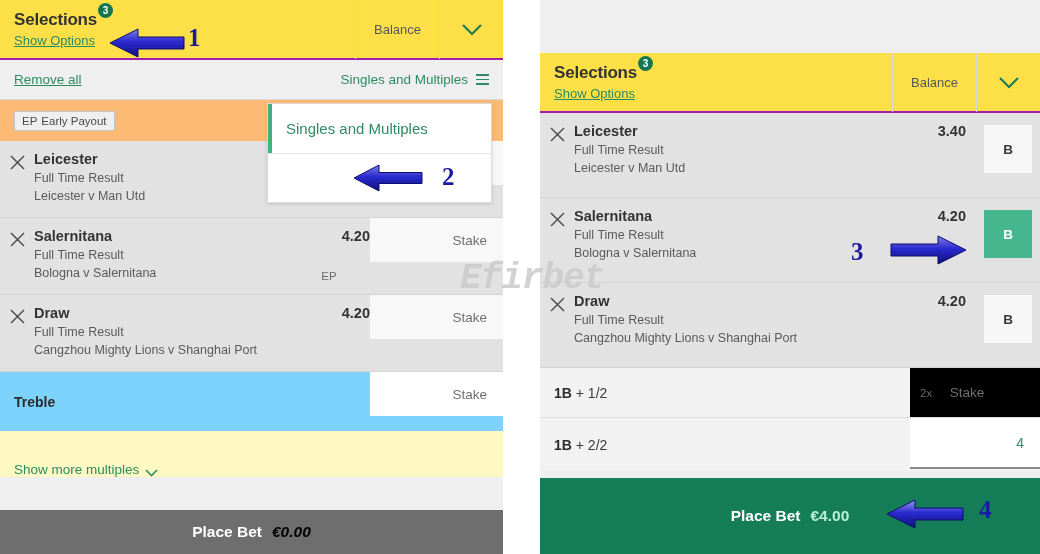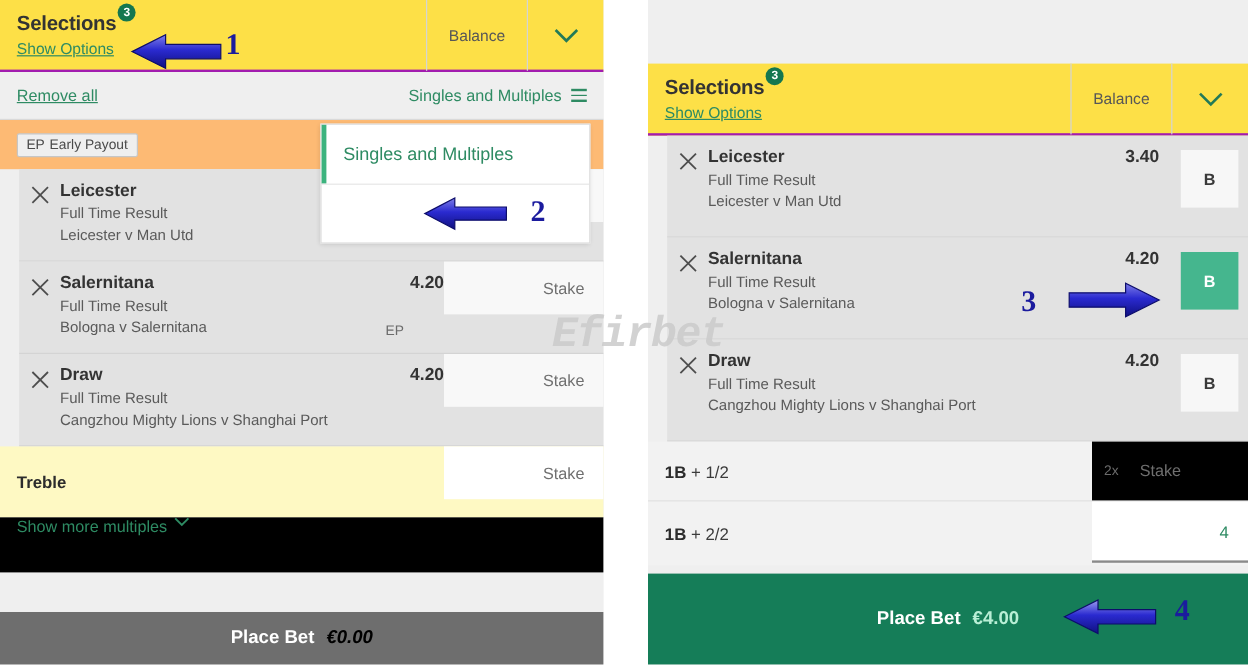--- a/index.html
+++ b/index.html
@@ -64,21 +64,21 @@
   .chip {
     border: 1px solid #c6c6c6; background: #efefef;
     font-size: 11.5px; color: #4a4a4a;
     padding: 3px 7px; border-radius: 2px; white-space: nowrap;
   }
   .chip .ep-tag { font-weight: normal; margin-right: 4px; }
 
   
   .sel-row {
     position: relative; display: flex;
-    background: #e2e2e2; border-bottom: 1px solid #d4d4d4; margin-left: 16px;
+    background: #e2e2e2; border-bottom: 1px solid #d4d4d4;
   }
   .sel-close {
     width: 34px; display: flex; align-items: flex-start; justify-content: center;
     padding-top: 14px; color: #4d4d4d;
   }
   .sel-body { flex: 1; padding: 10px 0 10px 0; }
   .sel-name { font-size: 14.5px; font-weight: bold; color: #333333; }
   .sel-market { font-size: 12.5px; color: #5a5a5a; margin-top: 4px; }
   .sel-event { font-size: 12.5px; color: #5a5a5a; margin-top: 4px; }
   .sel-odds {
@@ -116,22 +116,22 @@
   .mult-stake {
     background: #ffffff; display: flex; align-items: center;
     justify-content: flex-end; padding-right: 16px;
     font-size: 13.5px; color: #6f6f6f;
   }
   .mult-stake.grey { background: #000000; justify-content: center; }
   .mult-stake .multiplier { position: absolute; font-size: 11.5px; color: #6b6b6b; }
   .stake-value-green { color: #2e8b63; font-size: 14px; }
 
   .show-more {
-    display: flex; align-items: flex-start; gap: 6px;
-    padding-left: 14px; background: #000000;
+    display: flex; align-items: flex-end; gap: 6px;
+    padding-left: 14px; background: #fef9c3;
     font-size: 13.5px; color: #2e8b63;
   }
 
   .place-bet {
     display: flex; align-items: center; justify-content: center; gap: 10px;
     font-size: 15.5px; font-weight: bold; color: #ffffff;
   }
   .place-bet.disabled { background: #6e6e6e; }
   .place-bet.active { background: #157d58; }
   .place-bet .amt { color: #ffffff; font-weight: bold; }
@@ -267,21 +267,21 @@
         <div class="sel-event">Cangzhou Mighty Lions v Shanghai Port</div>
       </div>
       <div style="width:82px; position:relative;">
         <div class="sel-odds">4.20</div>
       </div>
       <div class="stake-box" style="width:133px; height:44px;">
         <span>Stake</span>
       </div>
     </div>
 
-    <div class="mult-row" style="height:59px; background:#fef9c3; border-bottom:none;">
+    <div class="mult-row" style="height:59px; background:#7dd3fc; border-bottom:none;">
       <div class="mult-label">
         <b>Treble</b>
       </div>
       <div class="mult-stake" style="width:133px; height:44px; align-self:flex-start;">
         <span>Stake</span>
       </div>
     </div>
 
     <div class="show-more" style="height:46px;">
       <span>Show more multiples</span>

